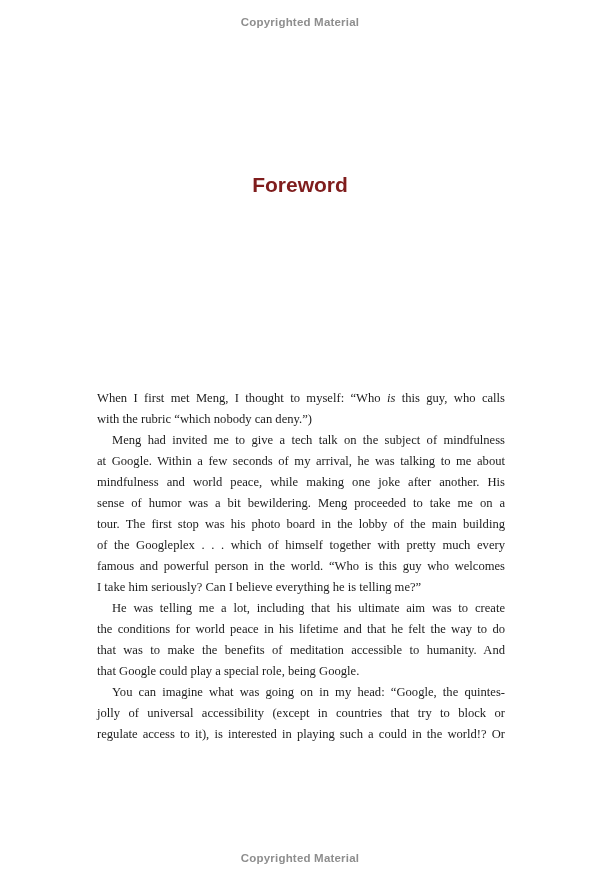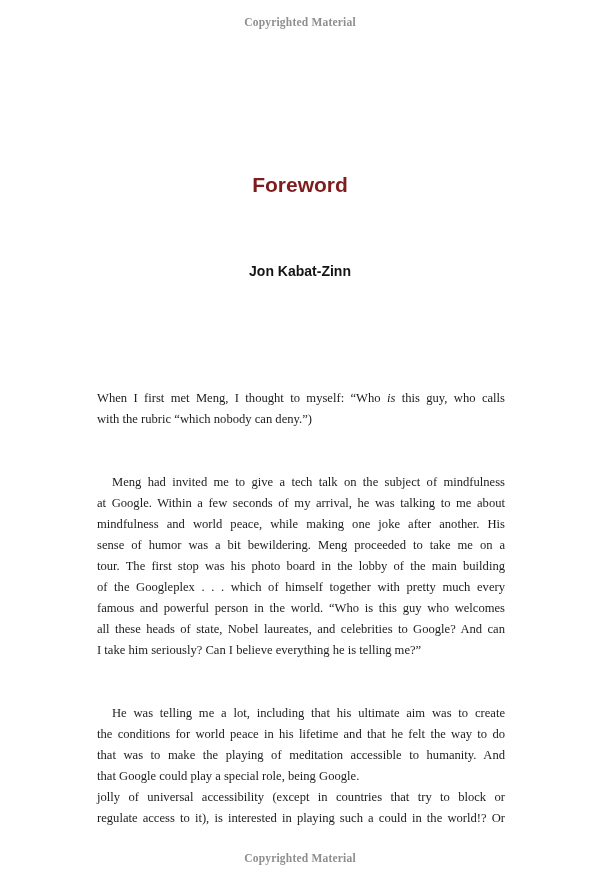--- a/index.html
+++ b/index.html
@@ -13,21 +13,21 @@
     height: 890px;
     background: #ffffff;
     overflow: hidden;
     font-family: "Liberation Serif", serif;
   }
   .copyright {
     position: absolute;
     left: 0;
     width: 100%;
     text-align: center;
-    font-family: Liberation Serif, serif;
+    font-family: Liberation Sans, sans-serif;
     font-weight: 700;
     font-size: 11.5px;
     letter-spacing: 0.2px;
     color: #8e8e8e;
   }
   .copyright.top    { top: 16px; }
   .copyright.bottom { top: 852px; }
   .heading {
     position: absolute;
     top: 173px;
@@ -62,50 +62,48 @@
   .line {
     text-align: justify;
     text-align-last: justify;
     white-space: normal;
   }
   .line.end {
     text-align-last: left;
   }
   .line.ind {
     text-indent: 15px;
-    margin-top: 42px;
   }
   .it { font-style: italic; }
 </style>
 </head>
 <body>
 
 <div class="page">
 
   <div class="copyright top">Copyrighted Material</div>
 
   <div class="heading">Foreword</div>
 
-  <div class="author">Jon Kabat-Zinn</div>
 
   <div class="body-text">
     <div class="line"><span>When I first met Meng, I thought to myself: “Who </span><span class="it">is</span><span> this guy, who calls</span></div>
     <div class="line end">with the rubric “which nobody can deny.”)</div>
     <div class="line ind">Meng had invited me to give a tech talk on the subject of mindfulness</div>
     <div class="line">at Google. Within a few seconds of my arrival, he was talking to me about</div>
     <div class="line">mindfulness and world peace, while making one joke after another. His</div>
     <div class="line">sense of humor was a bit bewildering. Meng proceeded to take me on a</div>
     <div class="line">tour. The first stop was his photo board in the lobby of the main building</div>
     <div class="line">of the Googleplex . . . which of himself together with pretty much every</div>
     <div class="line">famous and powerful person in the world. “Who is this guy who welcomes</div>
-    <div class="line">all these heads of state, Nobel laureates, and celebrities to Google? And can</div>
     <div class="line end">I take him seriously? Can I believe everything he is telling me?”</div>
     <div class="line ind">He was telling me a lot, including that his ultimate aim was to create</div>
     <div class="line">the conditions for world peace in his lifetime and that he felt the way to do</div>
-    <div class="line">that was to make the playing of meditation accessible to humanity. And</div>
+    <div class="line">that was to make the benefits of meditation accessible to humanity. And</div>
     <div class="line end">that Google could play a special role, being Google.</div>
+    <div class="line ind">You can imagine what was going on in my head: “Google, the quintes-</div>
     <div class="line">jolly of universal accessibility (except in countries that try to block or</div>
     <div class="line">regulate access to it), is interested in playing such a could in the world!? Or</div>
   </div>
 
   <div class="copyright bottom">Copyrighted Material</div>
 
 </div>
 
 </body></html>

